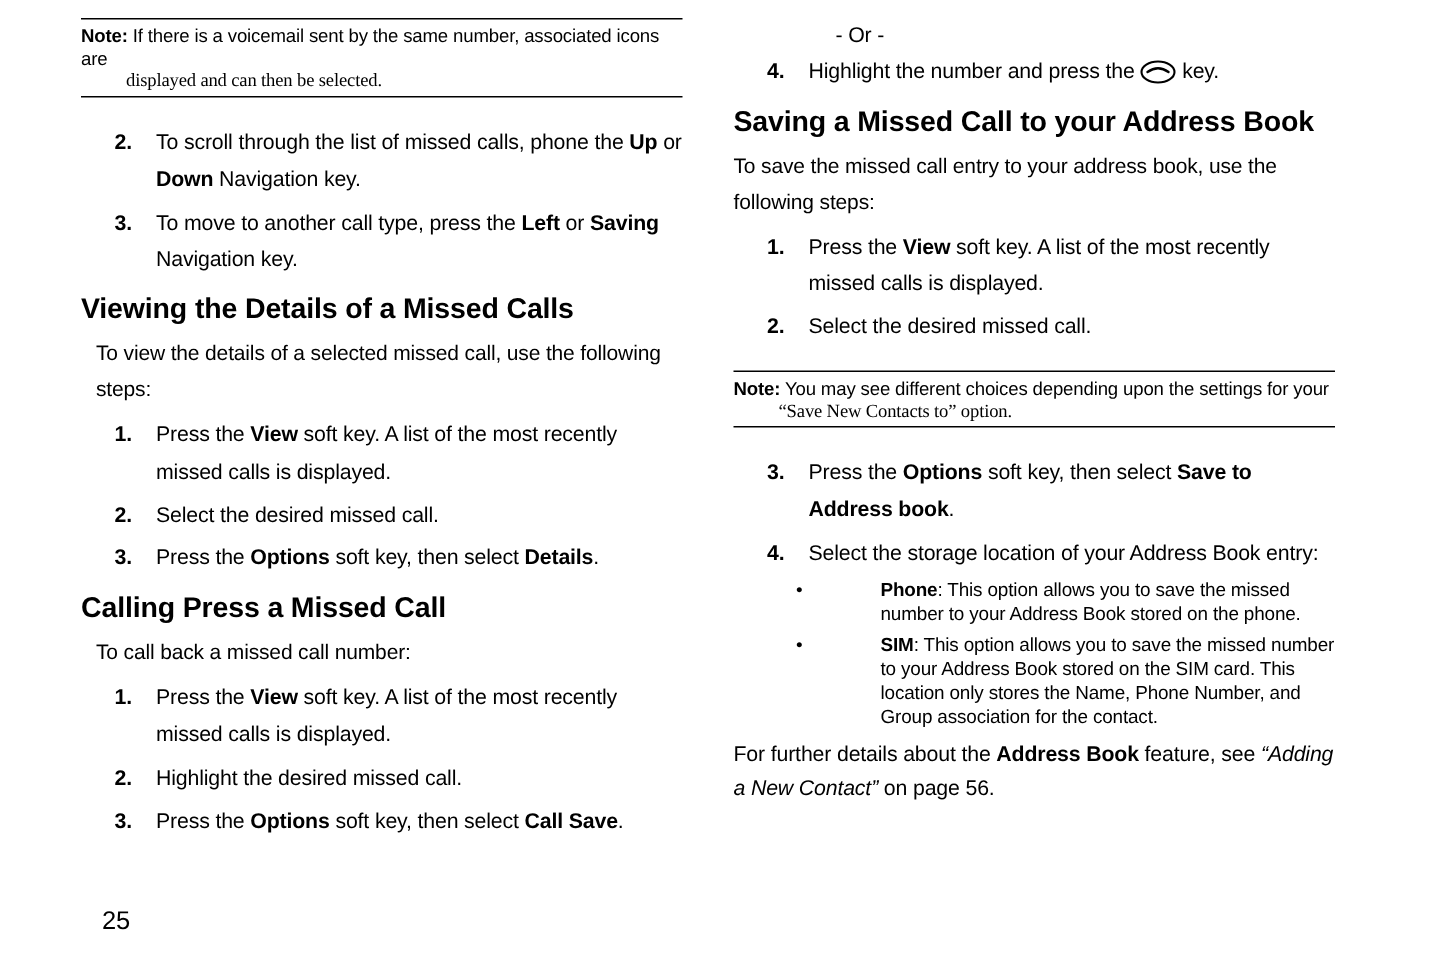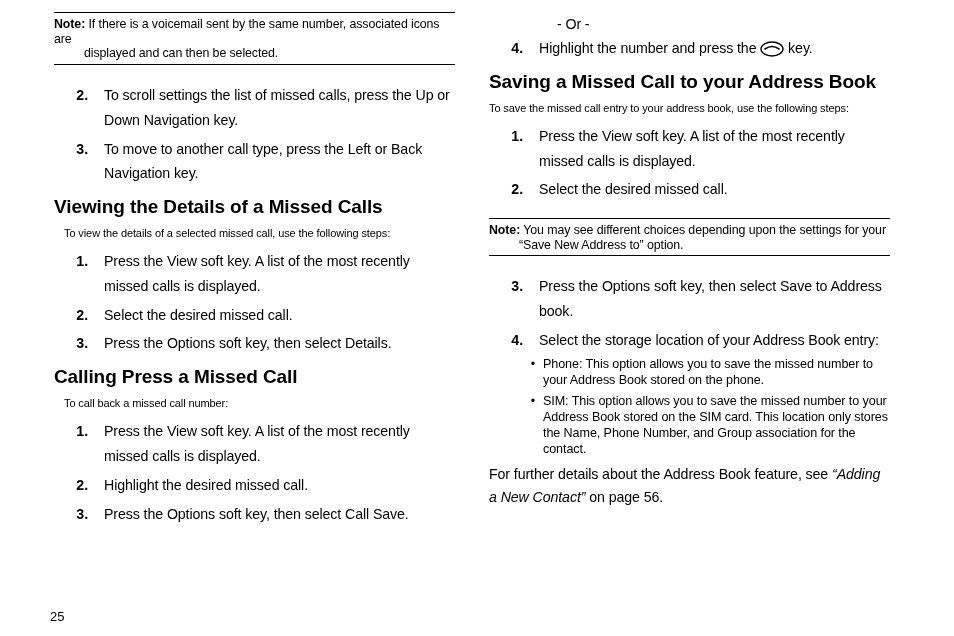--- a/index.html
+++ b/index.html
@@ -35,27 +35,28 @@
     line-height: 1.18;
     margin-bottom: 3px;
   }
   .note-block .note-label {
     font-weight: bold;
   }
   .note-text { display: block; }
   .note-block .note-indent {
     display: block;
     padding-left: 30px;
+    font-family: Liberation Serif, serif;
   }
   .note-after-rule {
     border-top: 1px solid #000;
     margin: 2px 0 18px 0;
   }
   .body, .intro {
-    font-size: 11px;
+    font-size: 14px;
     line-height: 1.7;
   }
   .intro {
     margin: 6px 0 6px 10px;
   }
   ol.steps {
     list-style: none;
     margin: 0;
     padding: 0;
   }
@@ -73,21 +74,21 @@
     font-weight: bold;
   }
   ol.steps li .txt {
     flex: 1;
   }
   .subhead {
     font-weight: bold;
     font-size: 19px;
     margin: 10px 0 6px 0;
   }
-  b { font-weight: normal; }
+  b { font-weight: bold; }
   .or-line {
     font-size: 14.2px;
     margin-left: 68px;
     line-height: 1.7;
   }
   .bullets {
     list-style: none;
     margin: 2px 0 6px 0;
     padding: 0;
   }
@@ -98,34 +99,35 @@
     line-height: 1.25;
     margin-bottom: 6px;
   }
   .bullets li .dot {
     width: 46px; 
     flex: 0 0 46px;
     text-align: right;
   }
   .bullets li .bt {
     flex: 1;
+    margin-left: 44px;
   }
   .closing {
     font-size: 14.2px;
     line-height: 1.6;
     margin: 2px 0 0 0;
   }
   .seeref {
     font-style: italic;
   }
   .pagenum {
     position: absolute;
-    left: 50px;
+    left: 68px;
     bottom: 12px;
-    font-size: 13px;
+    font-size: 17px;
   }
   
   .key-icon svg {
     vertical-align: -4px;
   }
 </style>
 </head>
 <body>
 
 <div class="page">
@@ -139,27 +141,27 @@
           <span>If there is a voicemail sent by the same number, associated icons are</span>
         </span>
         <span class="note-indent">displayed and can then be selected.</span>
       </div>
       <div class="note-after-rule"></div>
 
       <ol class="steps">
         <li>
           <span class="num">2.</span>
           <span class="txt">
-            <span>To scroll settings the list of missed calls, press the </span><b>Up</b><span> or </span><b>Down</b><span> Navigation key.</span>
-          </span>
-        </li>
-        <li>
-          <span class="num">3.</span>
-          <span class="txt">
-            <span>To move to another call type, press the </span><b>Left</b><span> or </span><b>Back</b><span> Navigation key.</span>
+            <span>To scroll through the list of missed calls, phone the </span><b>Up</b><span> or </span><b>Down</b><span> Navigation key.</span>
+          </span>
+        </li>
+        <li>
+          <span class="num">3.</span>
+          <span class="txt">
+            <span>To move to another call type, press the </span><b>Left</b><span> or </span><b>Saving</b><span> Navigation key.</span>
           </span>
         </li>
       </ol>
 
       <div class="subhead">Viewing the Details of a Missed Calls</div>
       <div class="intro">To view the details of a selected missed call, use the following steps:</div>
       <ol class="steps">
         <li>
           <span class="num">1.</span>
           <span class="txt">
@@ -229,21 +231,21 @@
         </li>
       </ol>
 
       <div style="height:12px"></div>
       <div class="note-rule"></div>
       <div class="note-block">
         <span class="note-text">
           <b class="note-label">Note:</b>
           <span>You may see different choices depending upon the settings for your</span>
         </span>
-        <span class="note-indent">“Save New Address to” option.</span>
+        <span class="note-indent">“Save New Contacts to” option.</span>
       </div>
       <div class="note-after-rule"></div>
 
       <ol class="steps">
         <li>
           <span class="num">3.</span>
           <span class="txt">
             <span>Press the </span><b>Options</b><span> soft key, then select </span><b>Save to Address book</b><span>.</span>
           </span>
         </li>

